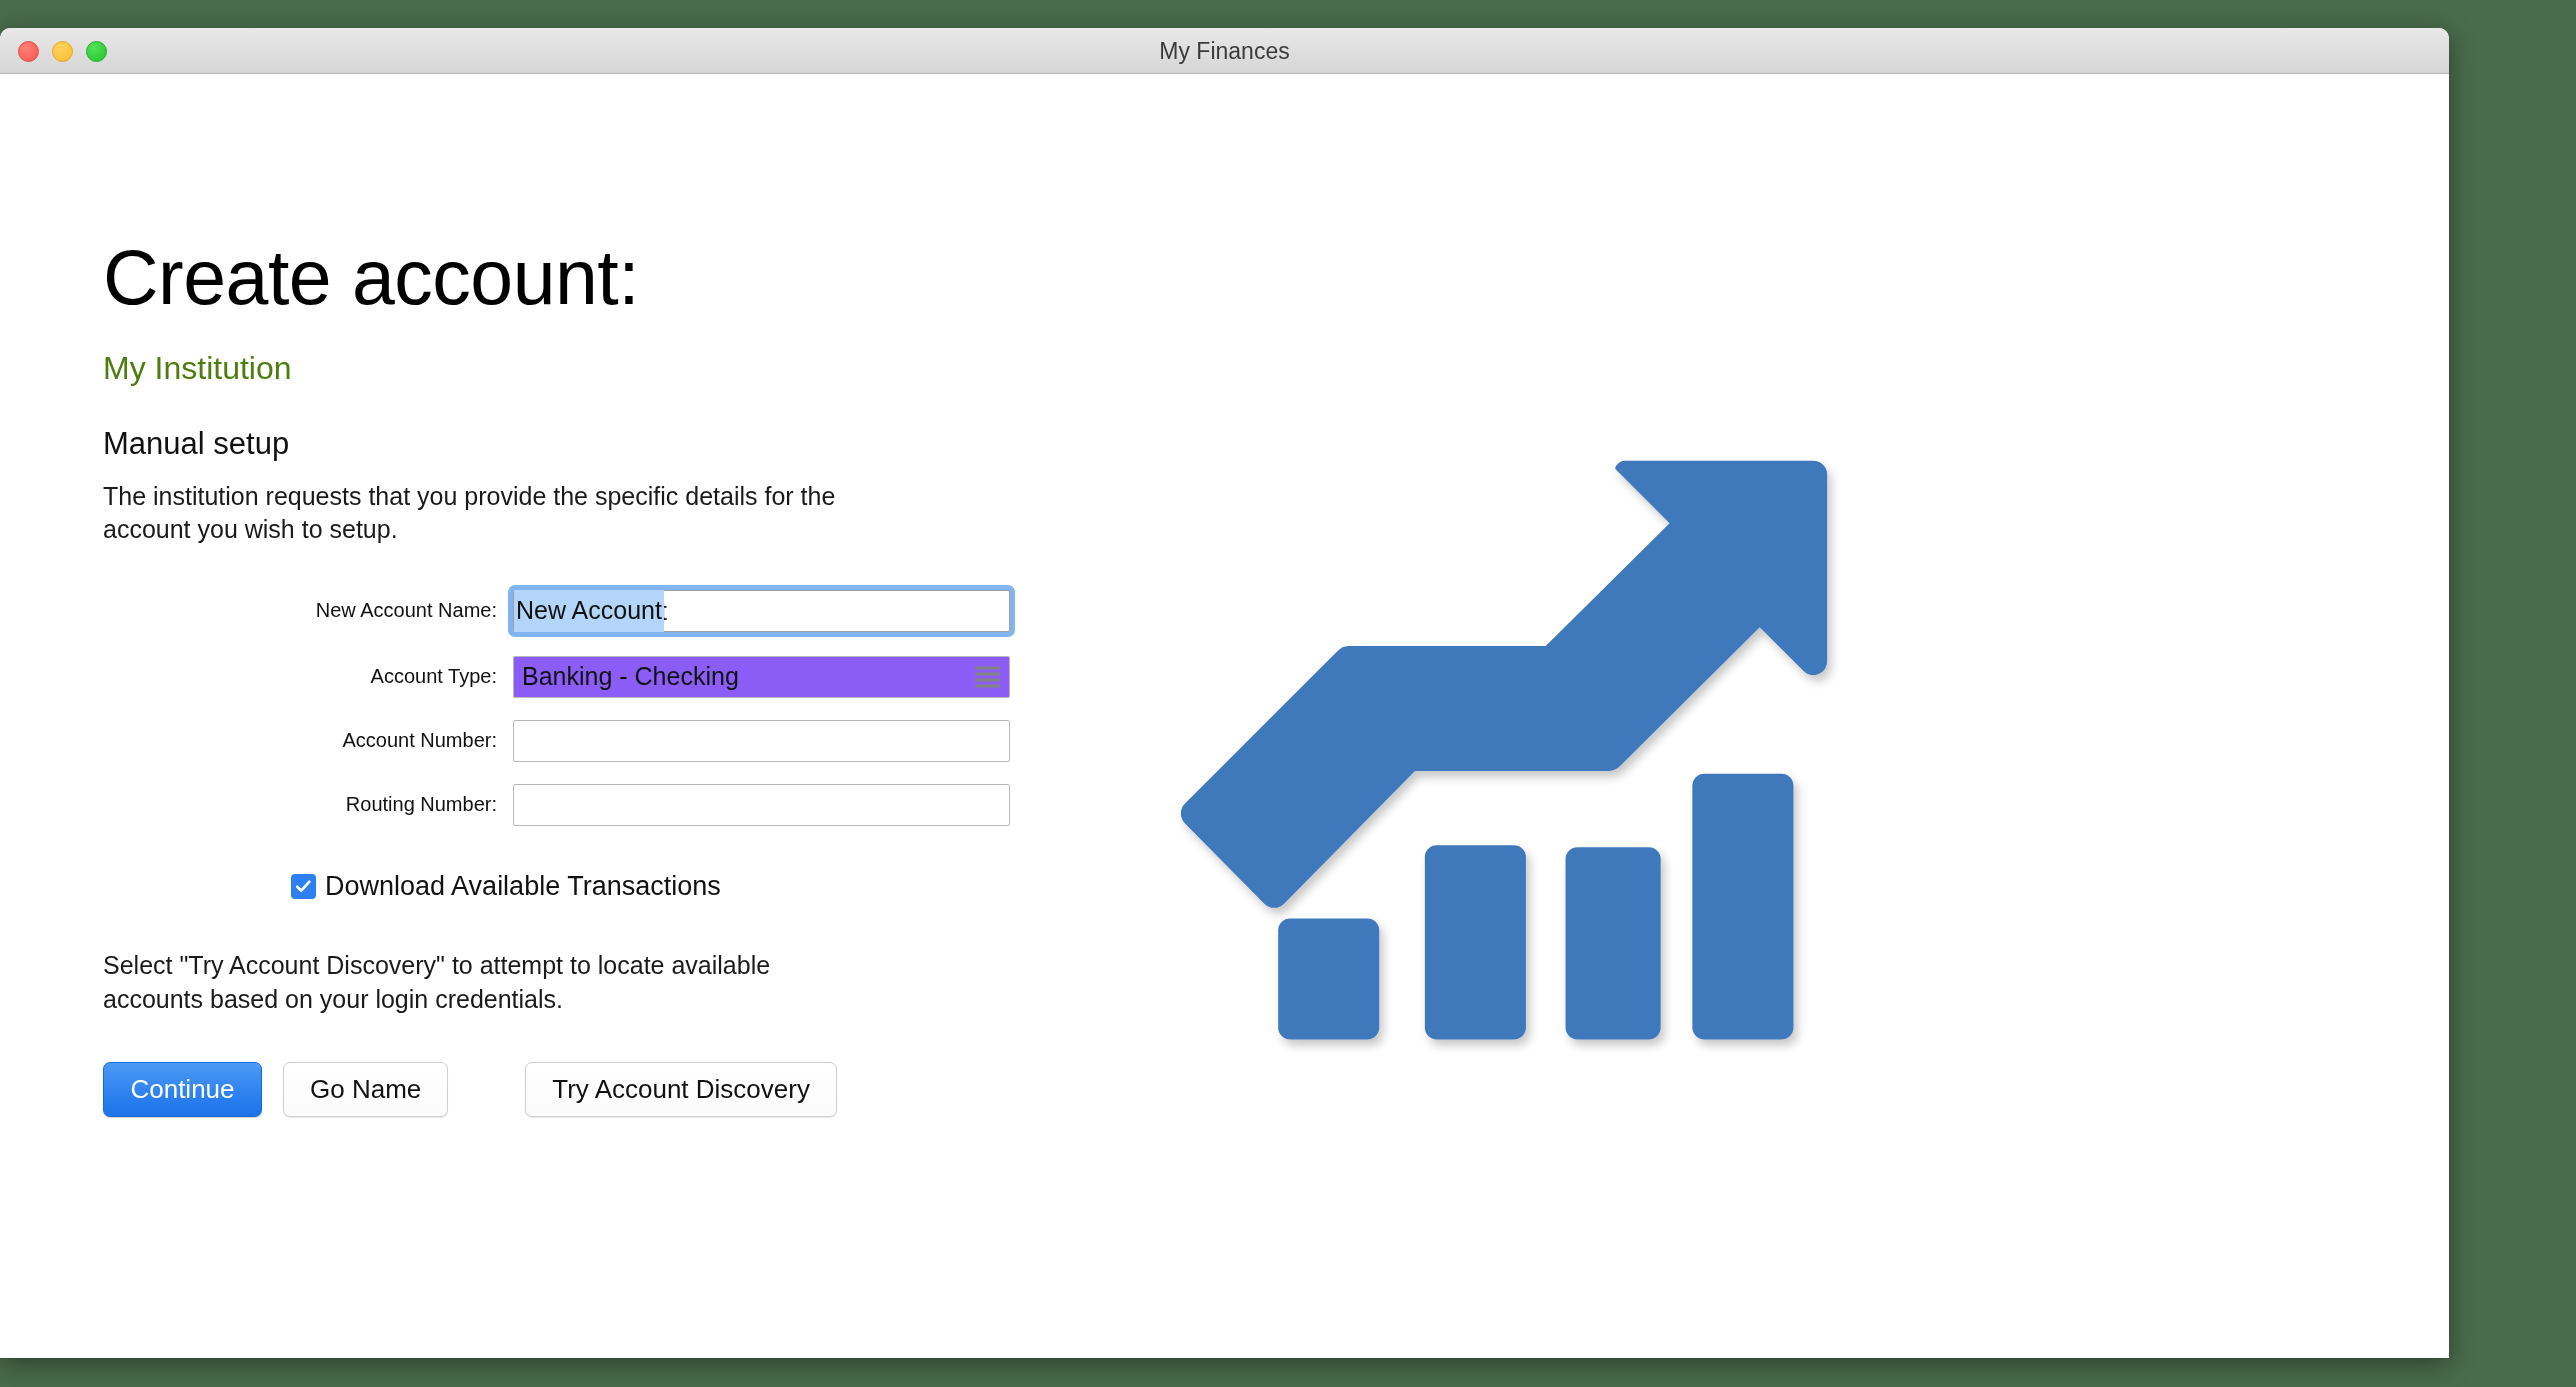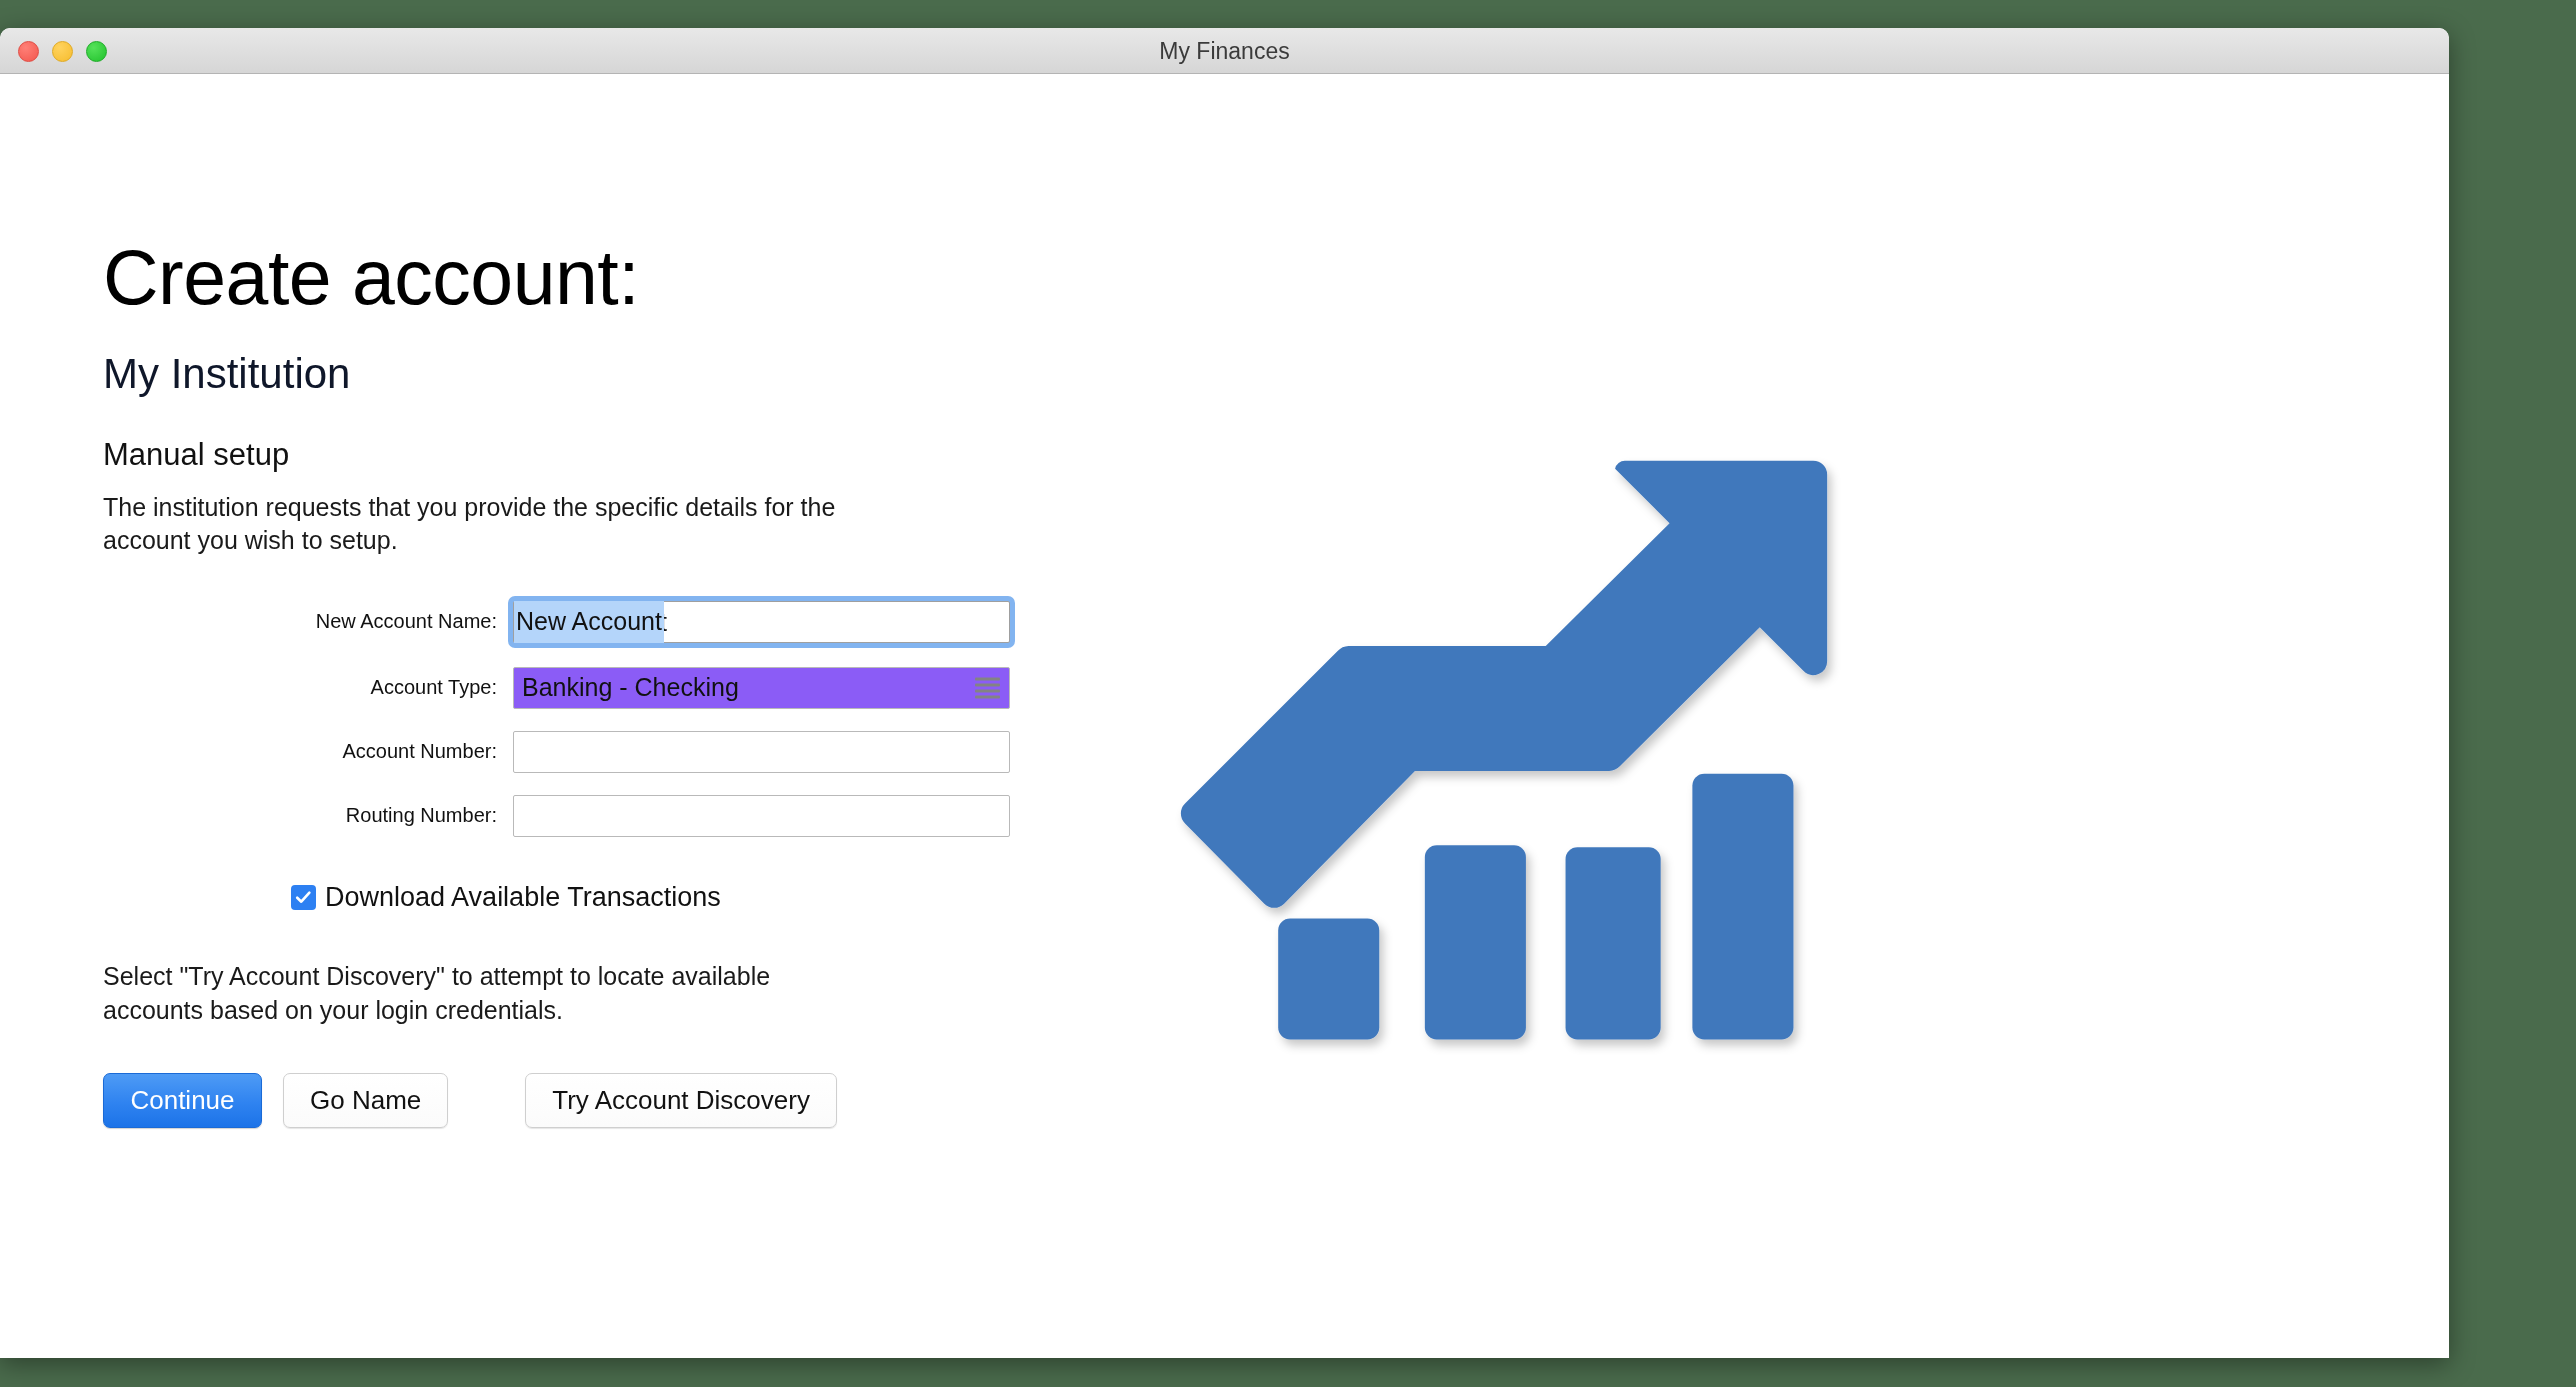--- a/index.html
+++ b/index.html
@@ -90,23 +90,23 @@
     font-size: 77px;
     font-weight: 300;
     color: #000000;
     letter-spacing: -0.5px;
     line-height: 1.05;
     white-space: nowrap;
   }
 
   .institution {
     margin-top: 32px;
-    font-size: 42px;
+    font-size: 32px;
     font-weight: 400;
-    color: #0f172a;
+    color: #4d7c0f;
   }
 
   .section-heading {
     margin-top: 39px;
     font-size: 31px;
     font-weight: 400;
     color: #111111;
   }
 
   .section-desc {

